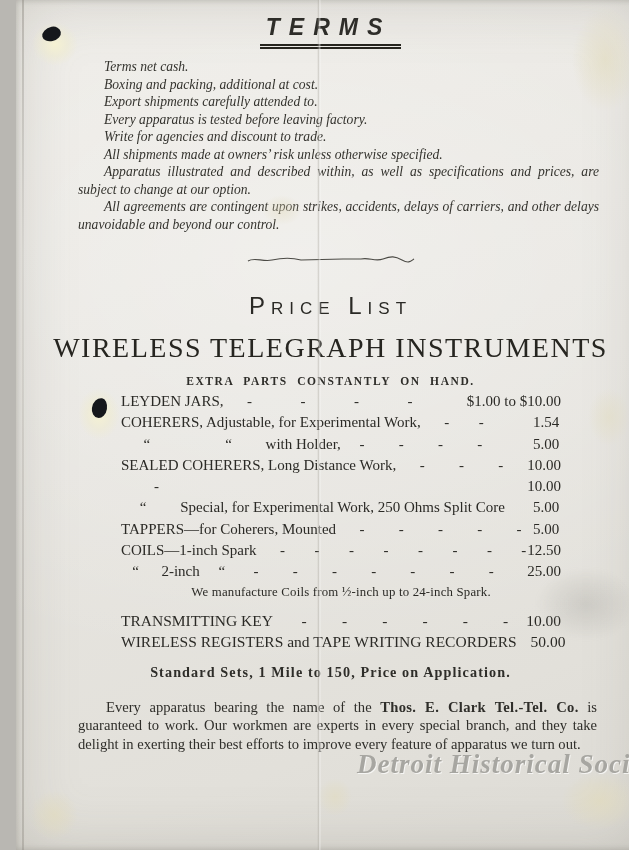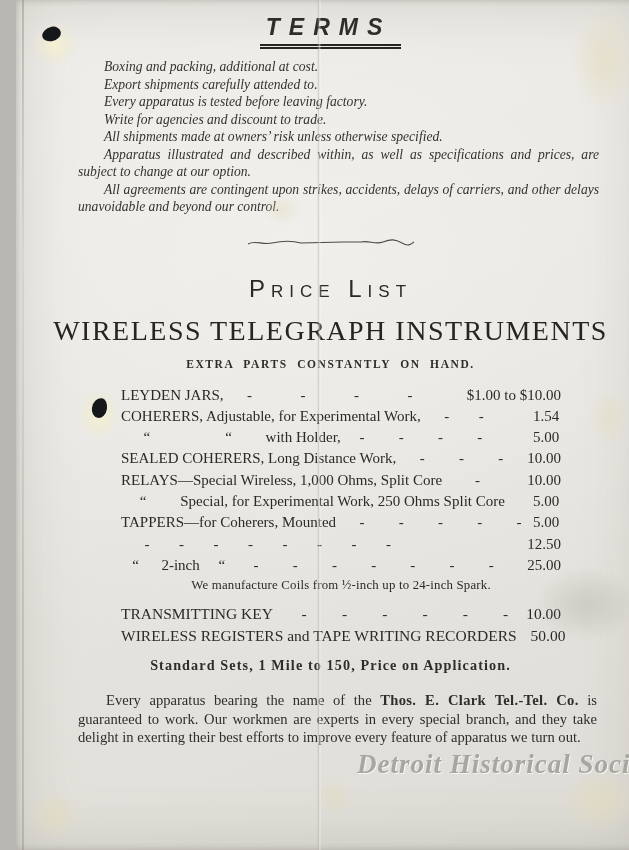--- a/index.html
+++ b/index.html
@@ -25,21 +25,21 @@
   .terms-body{margin:9px 46px 0 62px;font-style:italic;font-size:13.6px;line-height:17.5px;color:#34332e;}
   .terms-body p{margin:0;text-indent:26px;text-align:justify;}
 
   .divider{display:block;margin:20px auto 0;}
 
   .price-list{margin-top:27px;text-align:center;font-family:"Liberation Sans",sans-serif;
     font-variant:small-caps;font-size:24px;letter-spacing:6px;color:#2a2925;}
   .main-title{margin-top:12px;text-align:center;font-size:28px;letter-spacing:1.5px;color:#262520;font-weight:500;}
   .subtitle{margin-top:11px;text-align:center;font-weight:bold;font-size:11.5px;letter-spacing:1.6px;word-spacing:5px;color:#2e2d29;}
 
-  .price-table{margin:15px 84px 0 105px;font-size:15px;color:#2b2a26;}
+  .price-table{margin:4px 84px 0 105px;font-size:15px;color:#2b2a26;}
   .row{display:flex;align-items:baseline;line-height:21.3px;}
   .nm{white-space:pre;}
   .ds{flex:1;white-space:pre;overflow:hidden;padding-left:14px;letter-spacing:1px;}
   .pr{min-width:30px;text-align:center;white-space:pre;}
   .coils-note{margin-top:2px;text-align:center;font-size:12.8px;letter-spacing:0.2px;}
   .group2{margin-top:10px;}
   .group2 .row{line-height:21.5px;font-size:15.5px;}
   .standard-sets{margin-top:11px;text-align:center;font-weight:bold;font-size:14.2px;letter-spacing:1.1px;}
 
   .closing{margin:17px 48px 0 62px;font-size:14.6px;line-height:18.6px;text-align:justify;text-indent:28px;color:#2f2e2a;}
@@ -64,20 +64,21 @@
   <div class="stain beige" style="left:572px;top:388px;width:42px;height:58px;opacity:0.6;"></div>
   <div class="stain smudge" style="left:520px;top:568px;width:100px;height:72px;"></div>
   <div class="stain beige" style="left:545px;top:772px;width:78px;height:58px;opacity:0.9;"></div>
   <div class="stain beige" style="left:14px;top:790px;width:48px;height:50px;opacity:0.85;"></div>
   <div class="stain beige" style="left:302px;top:778px;width:34px;height:38px;opacity:0.7;"></div>
   <div class="stain beige" style="left:246px;top:195px;width:40px;height:30px;opacity:0.6;"></div>
 
   <div class="terms-heading">TERMS</div>
 
   <div class="terms-body">
+    <p>Terms net cash.</p>
     <p>Boxing and packing, additional at cost.</p>
     <p>Export shipments carefully attended to.</p>
     <p>Every apparatus is tested before leaving factory.</p>
     <p>Write for agencies and discount to trade.</p>
     <p>All shipments made at owners’ risk unless otherwise specified.</p>
     <p>Apparatus illustrated and described within, as well as specifications and prices, are subject to change at our option.</p>
     <p>All agreements are contingent upon strikes, accidents, delays of carriers, and other delays unavoidable and beyond our control.</p>
   </div>
 
   <svg class="divider" width="172" height="12" viewBox="0 0 172 12">
@@ -103,35 +104,35 @@
       <span class="nm">      “                    “         with Holder,</span>
       <span class="ds"> -       -       -       -</span>
       <span class="pr">5.00</span>
     </div>
     <div class="row">
       <span class="nm">SEALED COHERERS, Long Distance Work,</span>
       <span class="ds">  -       -       -</span>
       <span class="pr">10.00</span>
     </div>
     <div class="row">
-      <span class="nm">RELAYS—Special Wireless, 1,000 Ohms, Split Core</span>
       <span class="ds">    -</span>
       <span class="pr">10.00</span>
     </div>
     <div class="row">
       <span class="nm">     “         Special, for Experimental Work, 250 Ohms Split Core</span>
       <span class="ds"></span>
       <span class="pr">5.00</span>
     </div>
     <div class="row">
       <span class="nm">TAPPERS—for Coherers, Mounted</span>
       <span class="ds">  -       -       -       -       -</span>
       <span class="pr">5.00</span>
     </div>
     <div class="row">
+      <span class="nm">COILS—1-inch Spark</span>
       <span class="ds">  -      -      -      -      -      -      -      -</span>
       <span class="pr">12.50</span>
     </div>
     <div class="row">
       <span class="nm">   “      2-inch     “</span>
       <span class="ds">   -       -       -       -       -       -       -</span>
       <span class="pr">25.00</span>
     </div>
 
     <div class="coils-note">We manufacture Coils from ½-inch up to 24-inch Spark.</div>

